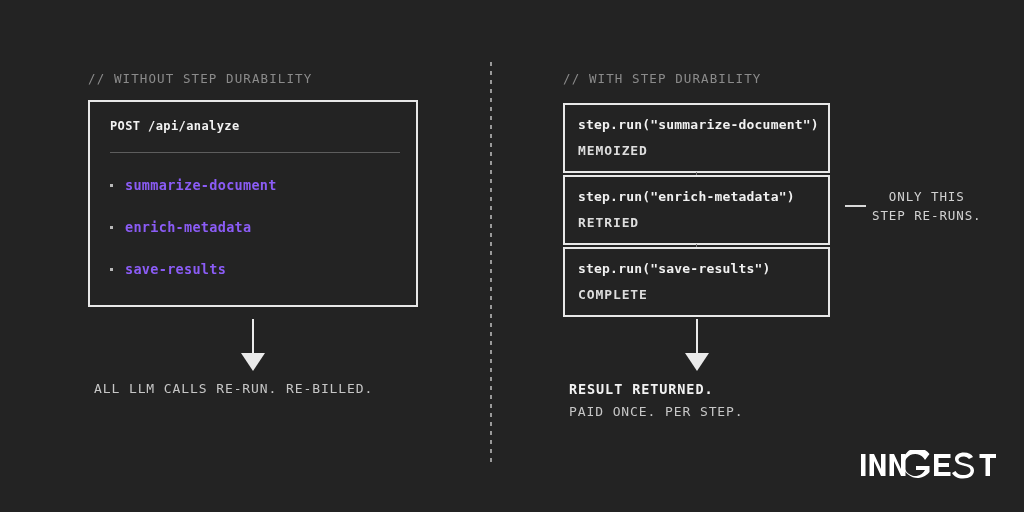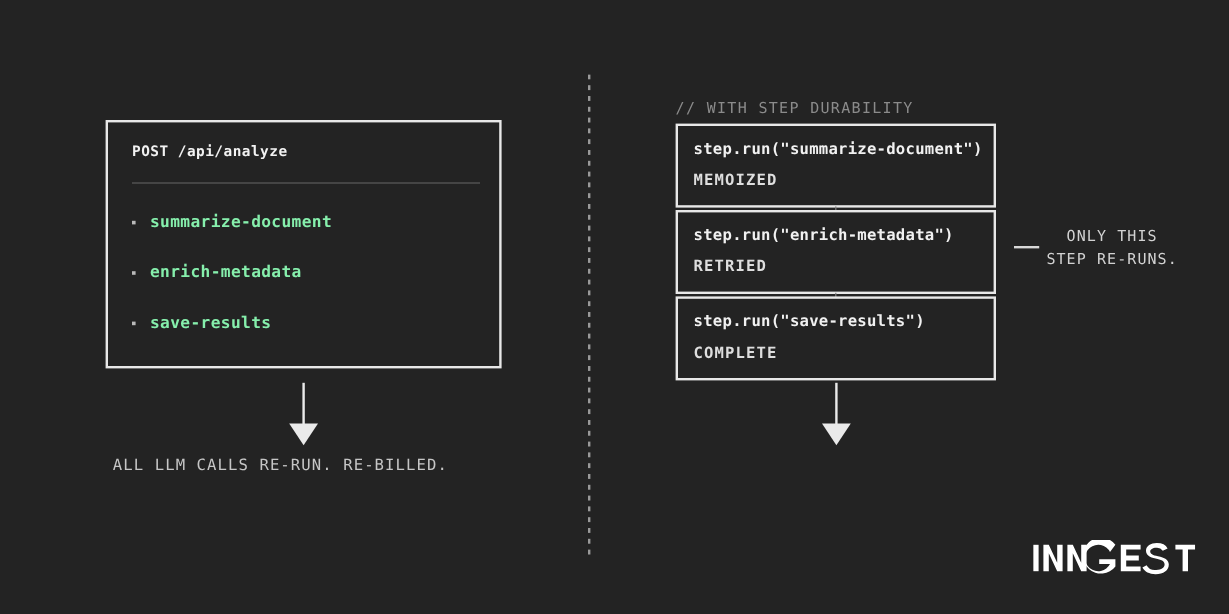--- a/index.html
+++ b/index.html
@@ -33,21 +33,21 @@
 
   
   .col-comment {
     position: absolute;
     font-size: 12.5px;
     letter-spacing: 1.1px;
     color: #8b8b8b;
     white-space: nowrap;
   }
   #comment-left  { left: 88px;  top: 71px; }
-  #comment-right { left: 563px; top: 71px; margin-top: 11px; }
+  #comment-right { left: 563px; top: 71px; }
 
   
   .left-box {
     position: absolute;
     left: 88px;
     top: 100px;
     width: 330px;
     height: 207px;
     border: 2px solid #e8e8e8;
     box-sizing: border-box;
@@ -88,21 +88,21 @@
   .bullet {
     display: inline-block;
     width: 3px;
     height: 3px;
     background: #b9b9b9;
     flex: 0 0 auto;
   }
   .left-list .item-label {
     font-size: 13.5px;
     font-weight: bold;
-    color: #86efac;
+    color: #8b5cf6;
     letter-spacing: 0.3px;
     white-space: nowrap;
   }
 
   
   .step-box {
     position: absolute;
     left: 563px;
     width: 267px;
     height: 70px;
@@ -221,20 +221,21 @@
     display: block;
   }
 </style>
 </head>
 <body>
 
 <div class="stage">
 
   <div class="divider"></div>
 
+  <div class="col-comment" id="comment-left">// WITHOUT STEP DURABILITY</div>
 
   <div class="left-box">
     <div class="left-box-title">POST /api/analyze</div>
     <div class="left-box-rule"></div>
     <ul class="left-list">
       <li>
         <span class="bullet"></span>
         <span class="item-label">summarize-document</span>
       </li>
       <li>
@@ -282,20 +283,24 @@
   <div class="callout-text">
     <div>ONLY THIS</div>
     <div>STEP RE-RUNS.</div>
   </div>
 
   <div class="arrow" id="arrow-right">
     <div class="arrow-stem"></div>
     <div class="arrow-head"></div>
   </div>
 
+  <div class="outcome" id="outcome-right">
+    <div class="outcome-head">RESULT RETURNED.</div>
+    <div class="outcome-sub">PAID ONCE. PER STEP.</div>
+  </div>
 
   <svg class="logo" width="135" height="30" viewBox="0 0 270 60" aria-label="INNGEST">
     <g fill="#ffffff">
 
       <rect x="0" y="8" width="9" height="44"></rect>
 
       <polygon points="17,52 17,8 26,8 40,38 40,8 49,8 49,52 40,52 26,22 26,52"></polygon>
 
       <polygon points="57,52 57,8 66,8 80,38 80,8 89,8 89,52 80,52 66,22 66,52"></polygon>
 

